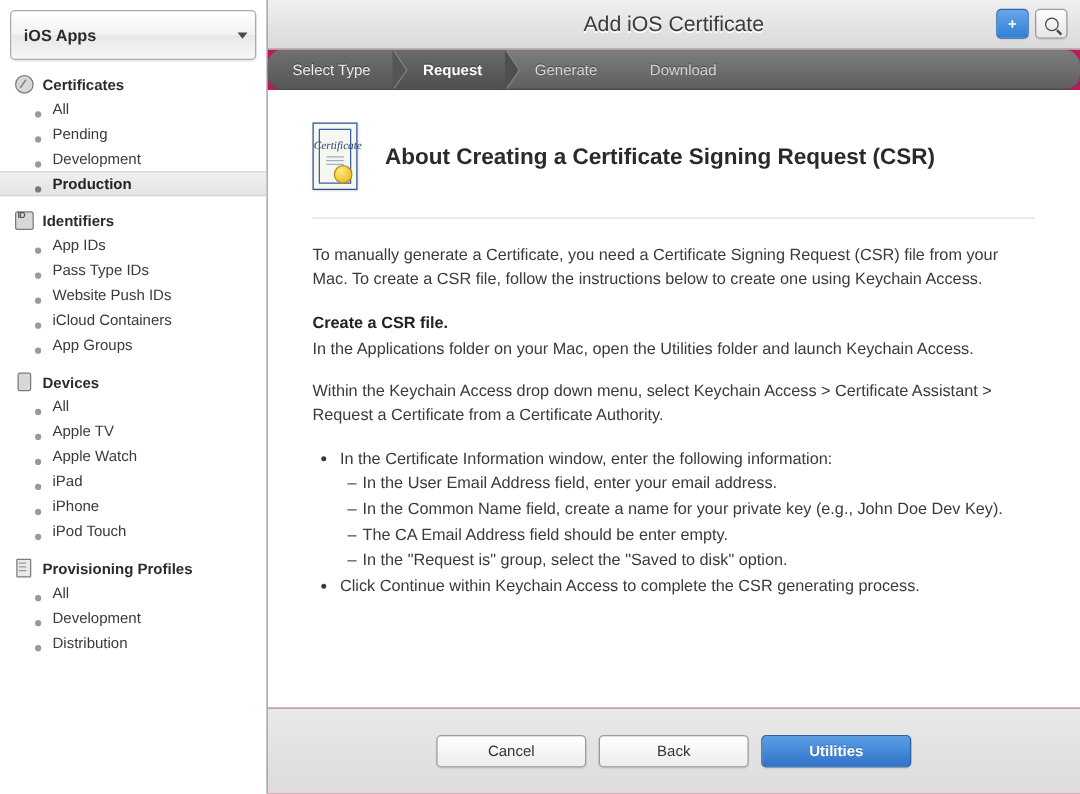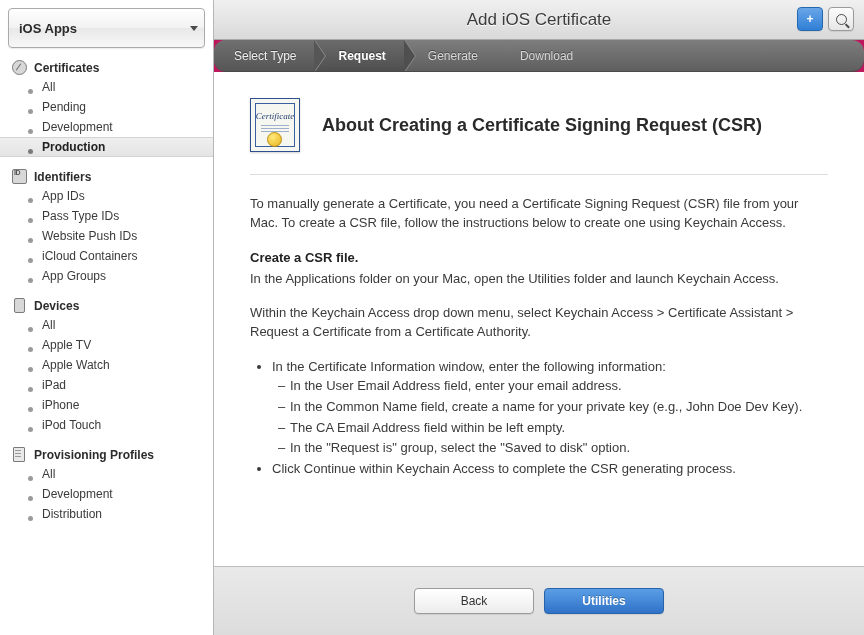--- a/index.html
+++ b/index.html
@@ -292,21 +292,21 @@
     padding: 26px 36px 0 36px;
   }
   .doc-head {
     display: flex;
     align-items: center;
     gap: 22px;
     padding-bottom: 22px;
     border-bottom: 1px solid #dedede;
   }
   .cert-icon {
-    width: 50px; height: 54px;
+    width: 36px; height: 54px;
     border: 1px solid #2f4f8f;
     background: #f7f7f2;
     position: relative;
     box-sizing: border-box;
     flex: none;
     box-shadow: 0 1px 2px rgba(0,0,0,0.18);
   }
   .cert-icon .inner {
     position: absolute;
     left: 4px; top: 4px; right: 4px; bottom: 4px;
@@ -571,29 +571,30 @@
             <span class="strong-line" style="display:block;">Create a CSR file.</span>
             <span>In the Applications folder on your Mac, open the Utilities folder and launch Keychain Access.</span>
           </p>
           <p>Within the Keychain Access drop down menu, select Keychain Access &gt; Certificate Assistant &gt; Request a Certificate from a Certificate Authority.</p>
           <ul>
             <li>
               <span>In the Certificate Information window, enter the following information:</span>
               <ul class="sub">
                 <li>In the User Email Address field, enter your email address.</li>
                 <li>In the Common Name field, create a name for your private key (e.g., John Doe Dev Key).</li>
-                <li>The CA Email Address field within be left empty.</li>
+                <li>The CA Email Address field should be enter empty.</li>
                 <li>In the "Request is" group, select the "Saved to disk" option.</li>
               </ul>
             </li>
             <li>Click Continue within Keychain Access to complete the CSR generating process.</li>
           </ul>
         </div>
       </div>
     </div>
 
     <div class="footer">
+      <div class="btn">Cancel</div>
       <div class="btn">Back</div>
       <div class="btn primary">Utilities</div>
     </div>
 
   </div>
 </div>
 
 </body></html>

